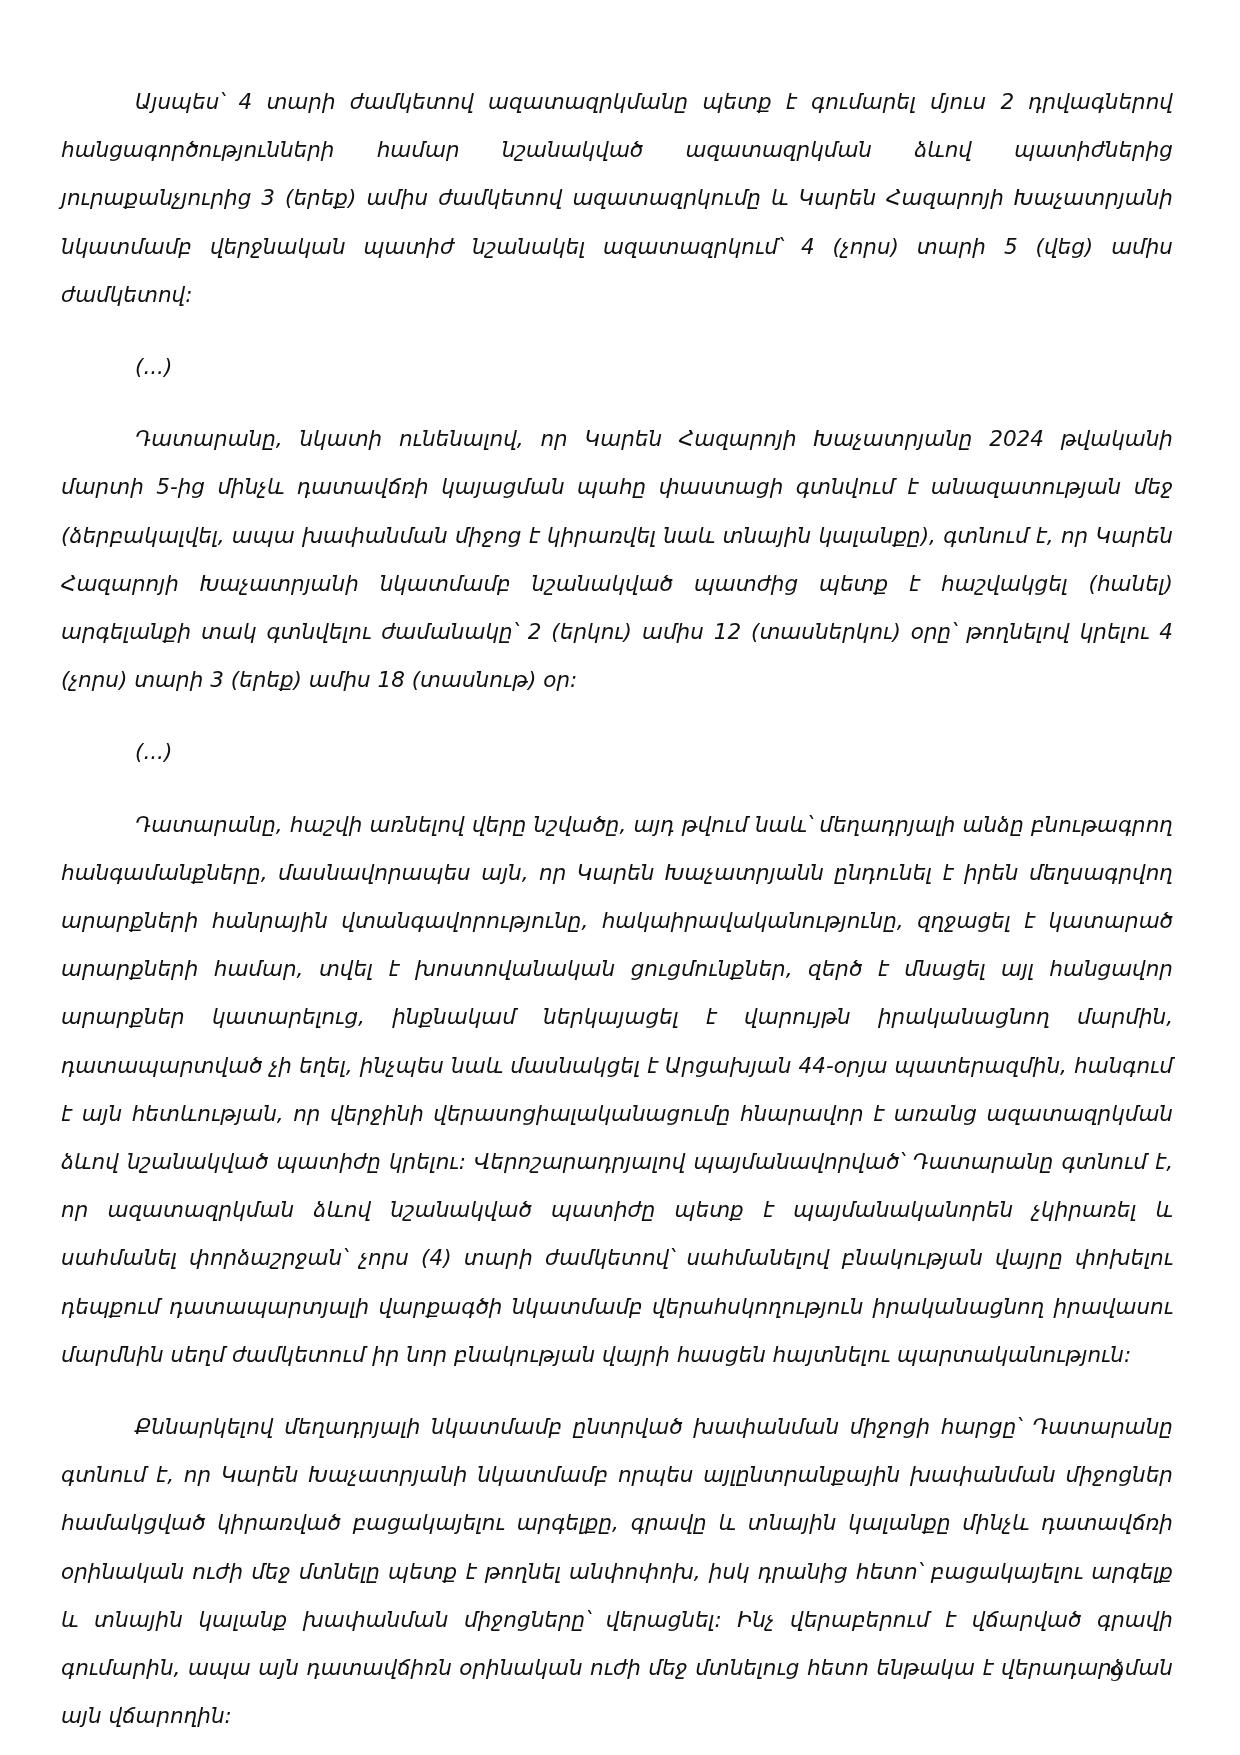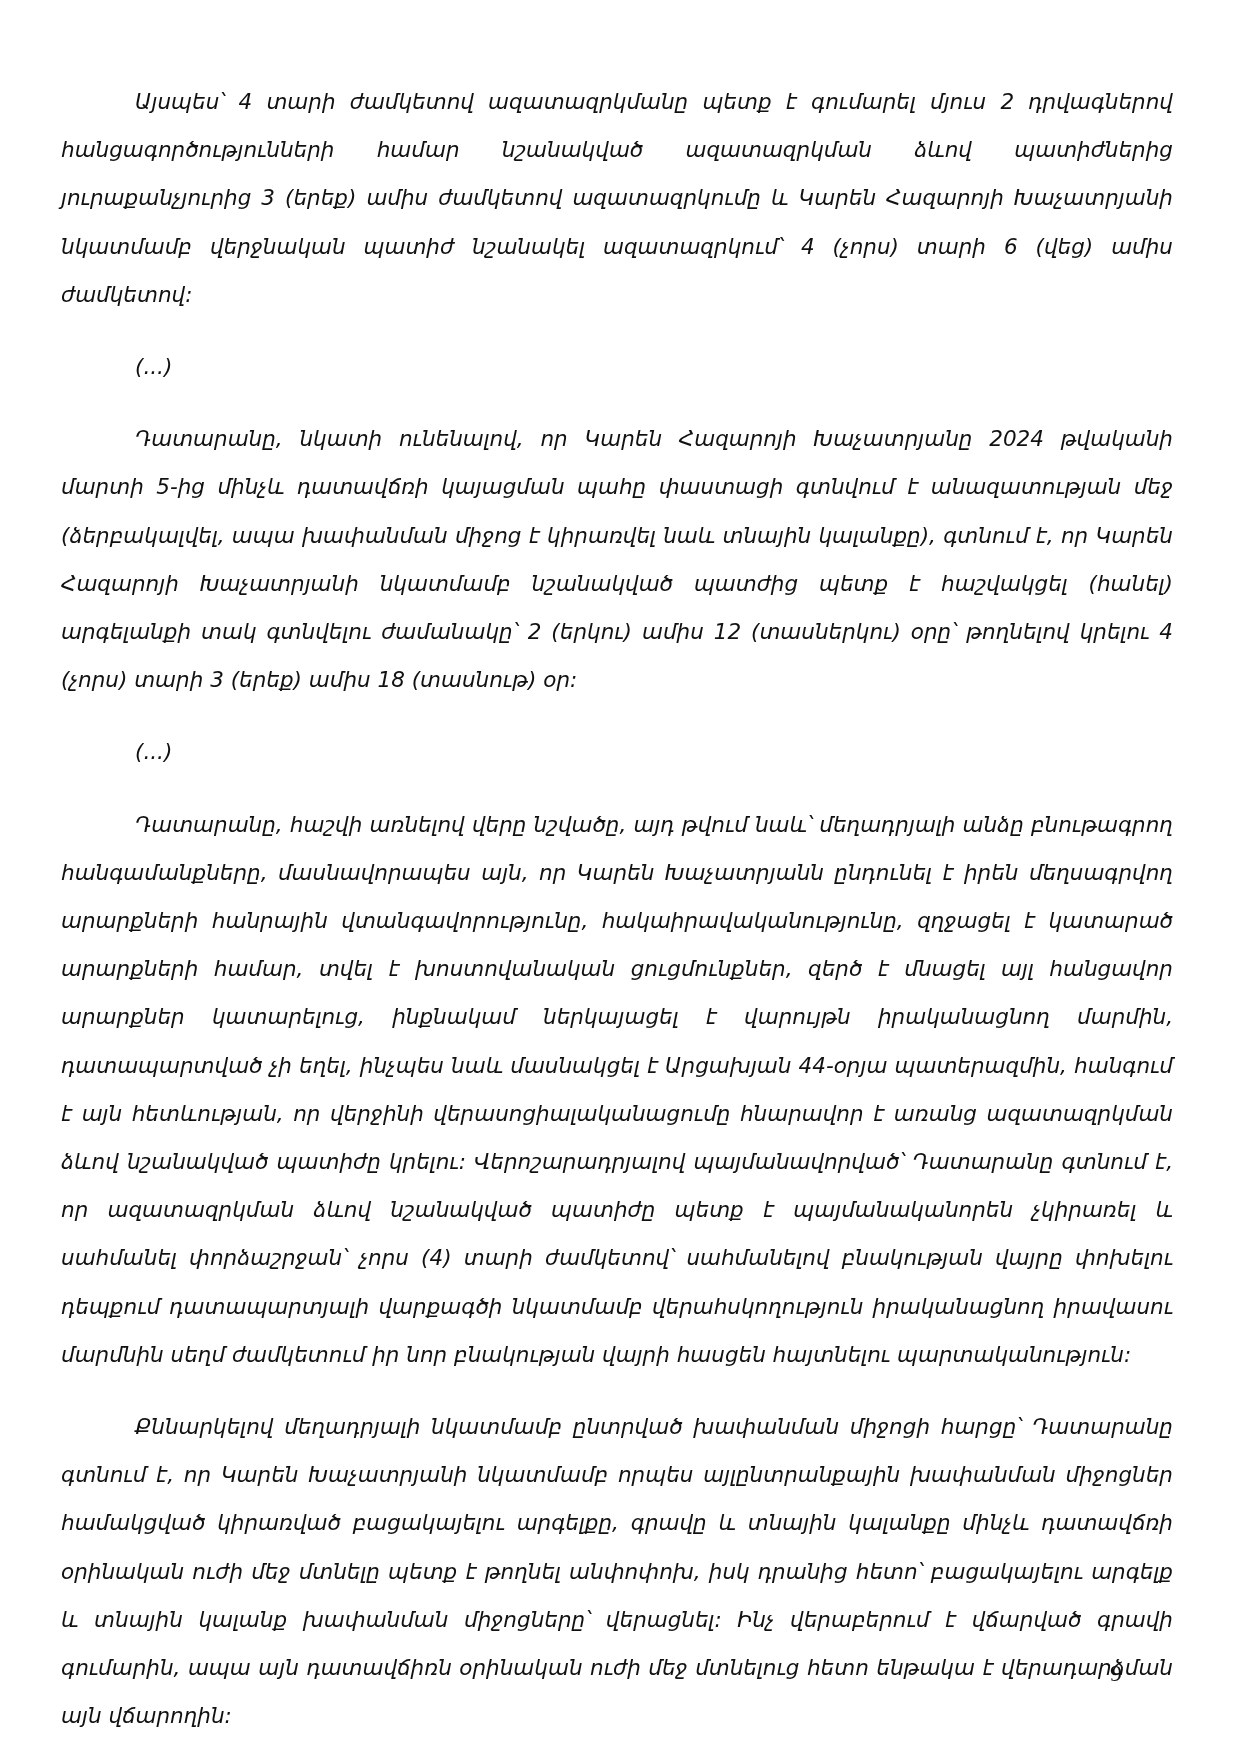--- a/index.html
+++ b/index.html
@@ -16,21 +16,21 @@
   .page-number {
     position: absolute; left: 1110px; top: 1660px;
     font-family: "Liberation Serif", "DejaVu Serif", serif;
     font-size: 24px; color: #111111;
   }
 </style>
 </head>
 <body>
 
 <div class="page">
-  <p class="para last-just">Այսպես՝ 4 տարի ժամկետով ազատազրկմանը պետք է գումարել մյուս 2 դրվագներով հանցագործությունների համար նշանակված ազատազրկման ձևով պատիժներից յուրաքանչյուրից 3 (երեք) ամիս ժամկետով ազատազրկումը և Կարեն Հազարոյի Խաչատրյանի նկատմամբ վերջնական պատիժ նշանակել ազատազրկում՝ 4 (չորս) տարի 6 (վեց) ամիս ժամկետով:</p>
+  <p class="para last-just">Այսպես՝ 4 տարի ժամկետով ազատազրկմանը պետք է գումարել մյուս 2 դրվագներով հանցագործությունների համար նշանակված ազատազրկման ձևով պատիժներից յուրաքանչյուրից 3 (երեք) ամիս ժամկետով ազատազրկումը և Կարեն Հազարոյի Խաչատրյանի նկատմամբ վերջնական պատիժ նշանակել ազատազրկում՝ 4 (չորս) տարի 5 (վեց) ամիս ժամկետով:</p>
   <p class="ellipsis">(...)</p>
   <p class="para last-just">Դատարանը, նկատի ունենալով, որ Կարեն Հազարոյի Խաչատրյանը 2024 թվականի մարտի 5-ից մինչև դատավճռի կայացման պահը փաստացի գտնվում է անազատության մեջ (ձերբակալվել, ապա խափանման միջոց է կիրառվել նաև տնային կալանքը), գտնում է, որ Կարեն Հազարոյի Խաչատրյանի նկատմամբ նշանակված պատժից պետք է հաշվակցել (հանել) արգելանքի տակ գտնվելու ժամանակը՝ 2 (երկու) ամիս 12 (տասներկու) օրը՝ թողնելով կրելու 4 (չորս) տարի 3 (երեք) ամիս 18 (տասնութ) օր:</p>
   <p class="ellipsis">(...)</p>
   <p class="para last-just">Դատարանը, հաշվի առնելով վերը նշվածը, այդ թվում նաև՝ մեղադրյալի անձը բնութագրող հանգամանքները, մասնավորապես այն, որ Կարեն Խաչատրյանն ընդունել է իրեն մեղսագրվող արարքների հանրային վտանգավորությունը, հակաիրավականությունը, զղջացել է կատարած արարքների համար, տվել է խոստովանական ցուցմունքներ, զերծ է մնացել այլ հանցավոր արարքներ կատարելուց, ինքնակամ ներկայացել է վարույթն իրականացնող մարմին, դատապարտված չի եղել, ինչպես նաև մասնակցել է Արցախյան 44-օրյա պատերազմին, հանգում է այն հետևության, որ վերջինի վերասոցիալականացումը հնարավոր է առանց ազատազրկման ձևով նշանակված պատիժը կրելու: Վերոշարադրյալով պայմանավորված՝ Դատարանը գտնում է, որ ազատազրկման ձևով նշանակված պատիժը պետք է պայմանականորեն չկիրառել և սահմանել փորձաշրջան՝ չորս (4) տարի ժամկետով՝ սահմանելով բնակության վայրը փոխելու դեպքում դատապարտյալի վարքագծի նկատմամբ վերահսկողություն իրականացնող իրավասու մարմնին սեղմ ժամկետում իր նոր բնակության վայրի հասցեն հայտնելու պարտականություն:</p>
   <p class="para last-just">Քննարկելով մեղադրյալի նկատմամբ ընտրված խափանման միջոցի հարցը՝ Դատարանը գտնում է, որ Կարեն Խաչատրյանի նկատմամբ որպես այլընտրանքային խափանման միջոցներ համակցված կիրառված բացակայելու արգելքը, գրավը և տնային կալանքը մինչև դատավճռի օրինական ուժի մեջ մտնելը պետք է թողնել անփոփոխ, իսկ դրանից հետո՝ բացակայելու արգելք և տնային կալանք խափանման միջոցները՝ վերացնել: Ինչ վերաբերում է վճարված գրավի գումարին, ապա այն դատավճիռն օրինական ուժի մեջ մտնելուց հետո ենթակա է վերադարձման այն վճարողին:</p>
 
 </div>
 
 <div class="page-number">9</div>
 

